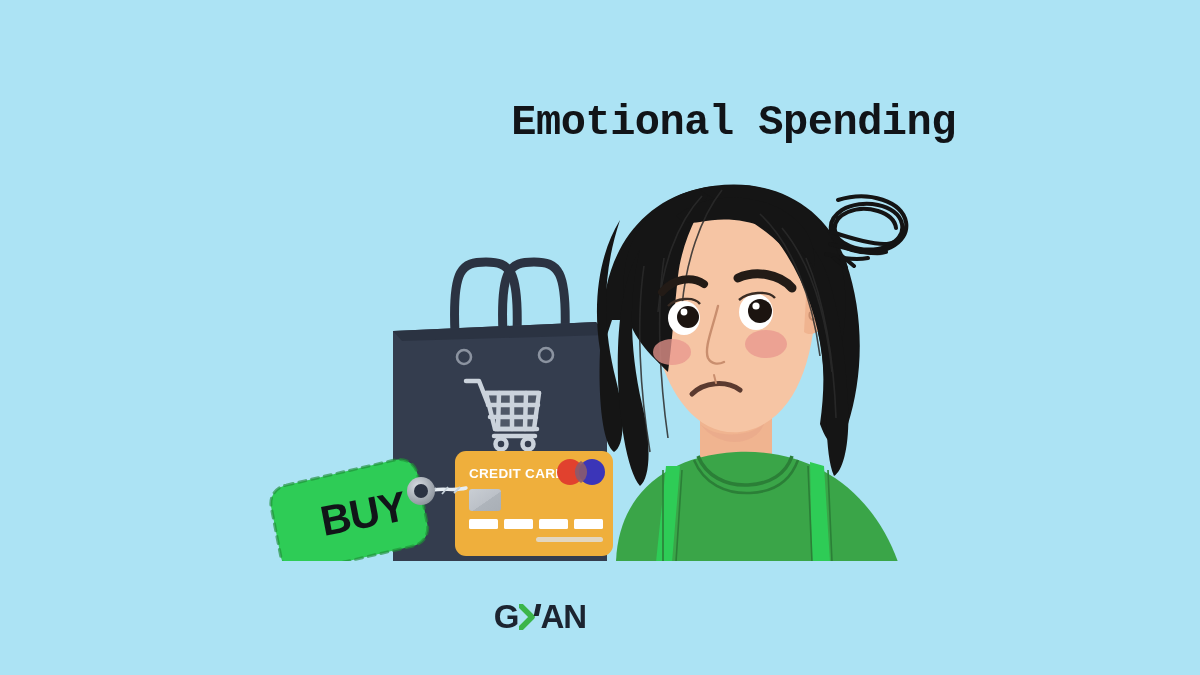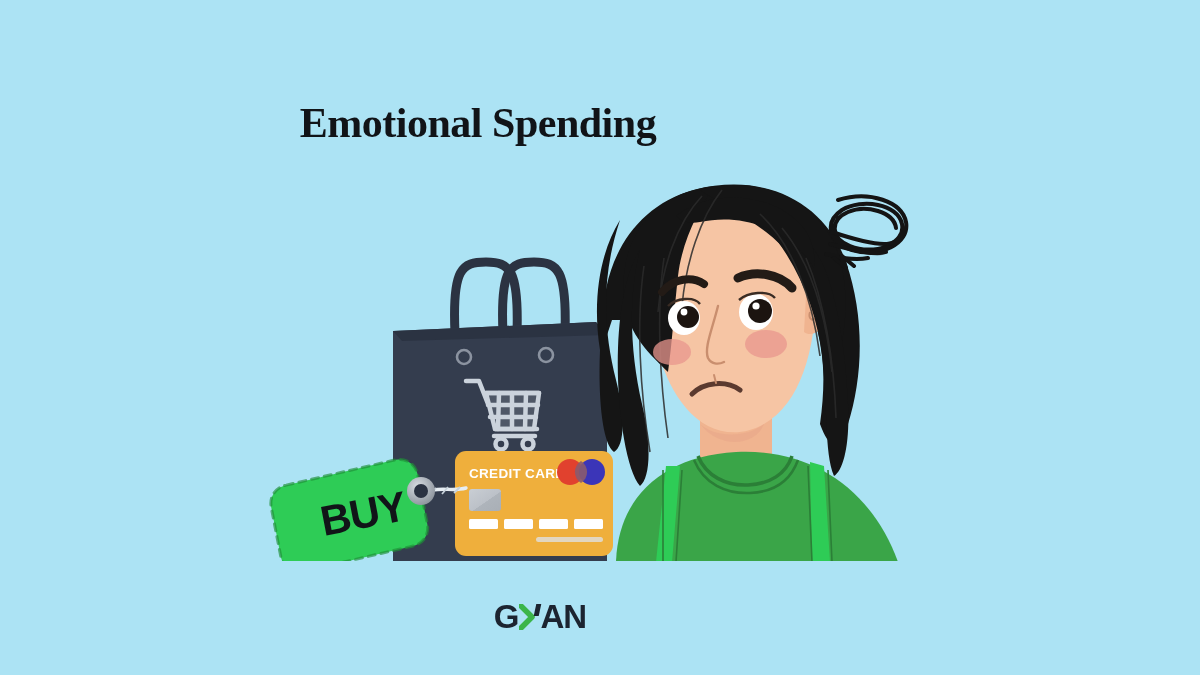--- a/index.html
+++ b/index.html
@@ -21,22 +21,22 @@
     background: #ACE3F4;
     overflow: hidden;
   }
 
   
   #title {
     position: absolute;
     left: 0;
     top: 100px;
     width: 956px;
-    text-align: center;
-    font-family: Liberation Serif, serif;
+    text-align: right;
+    font-family: Liberation Mono, monospace;
     font-size: 42px;
     font-weight: bold;
     letter-spacing: -0.5px;
     color: #111418;
     line-height: 1.1;
   }
 
   
   #illustration {
     position: absolute;

